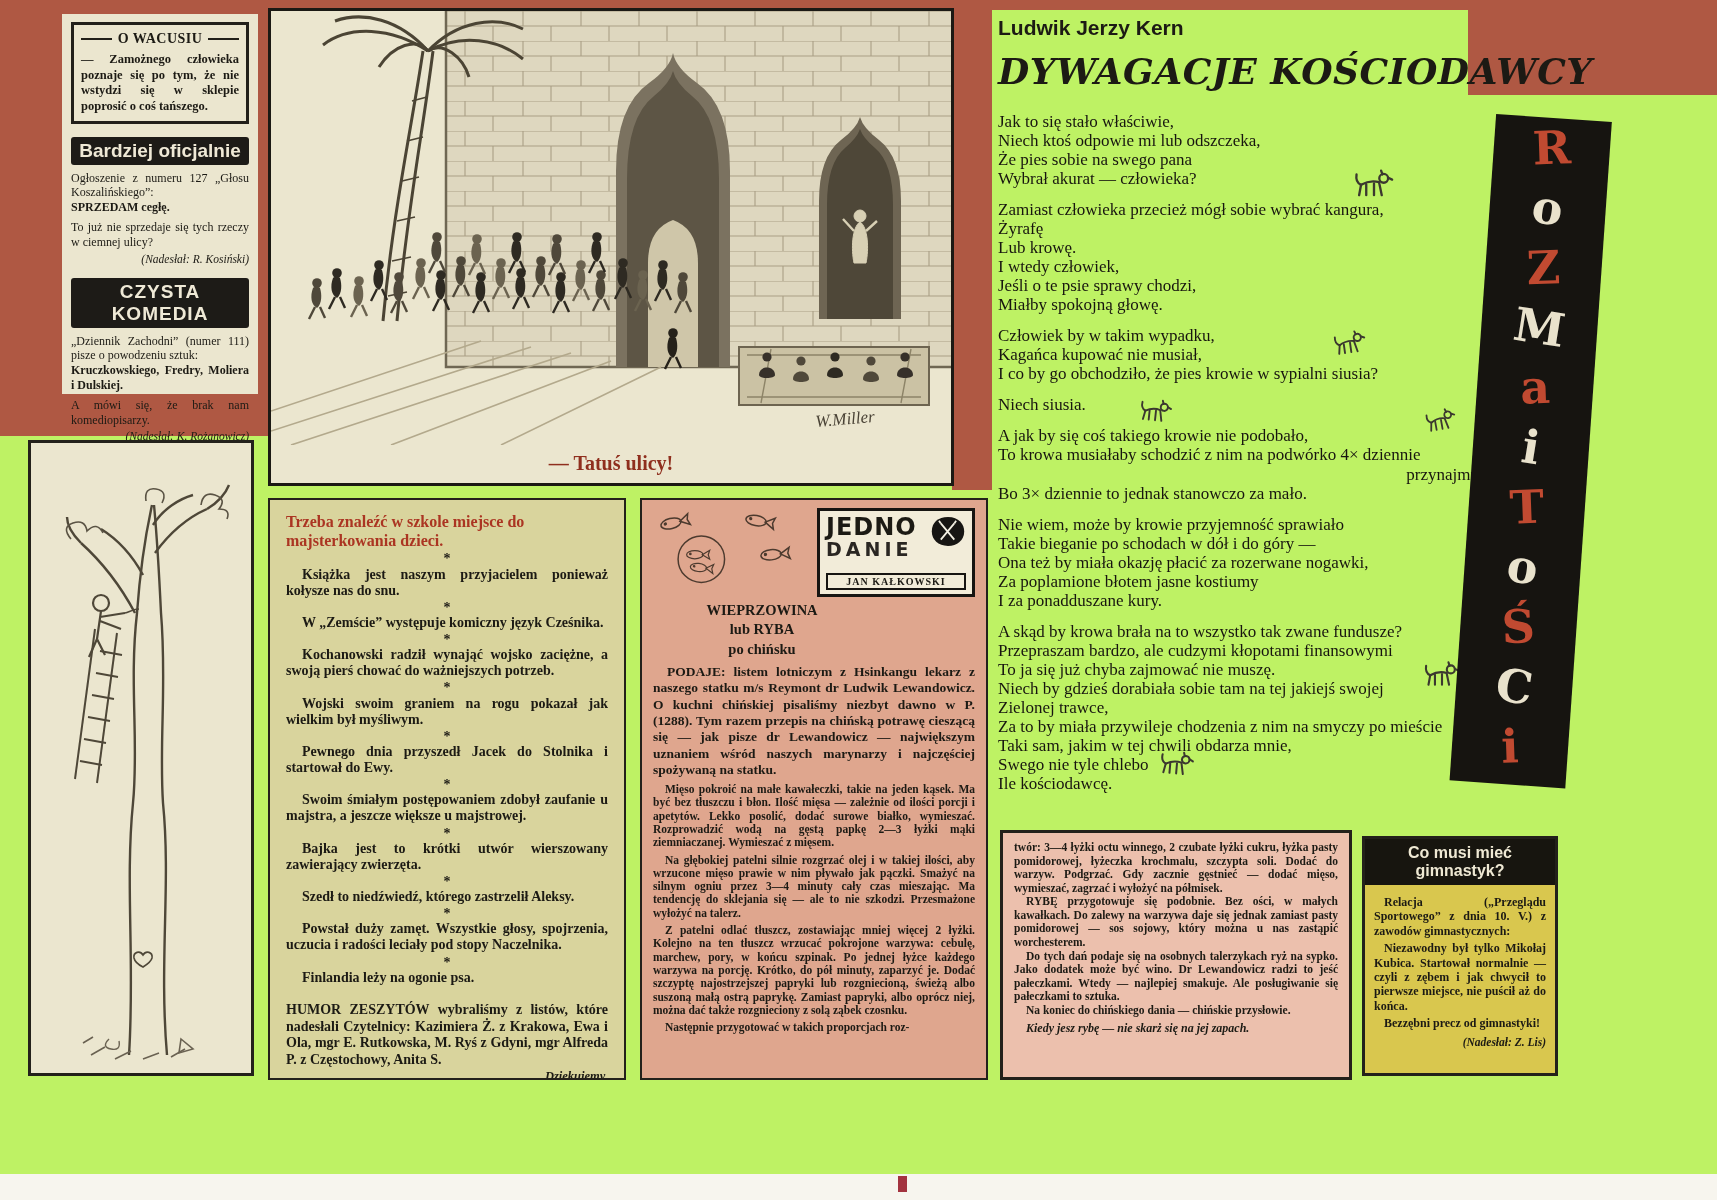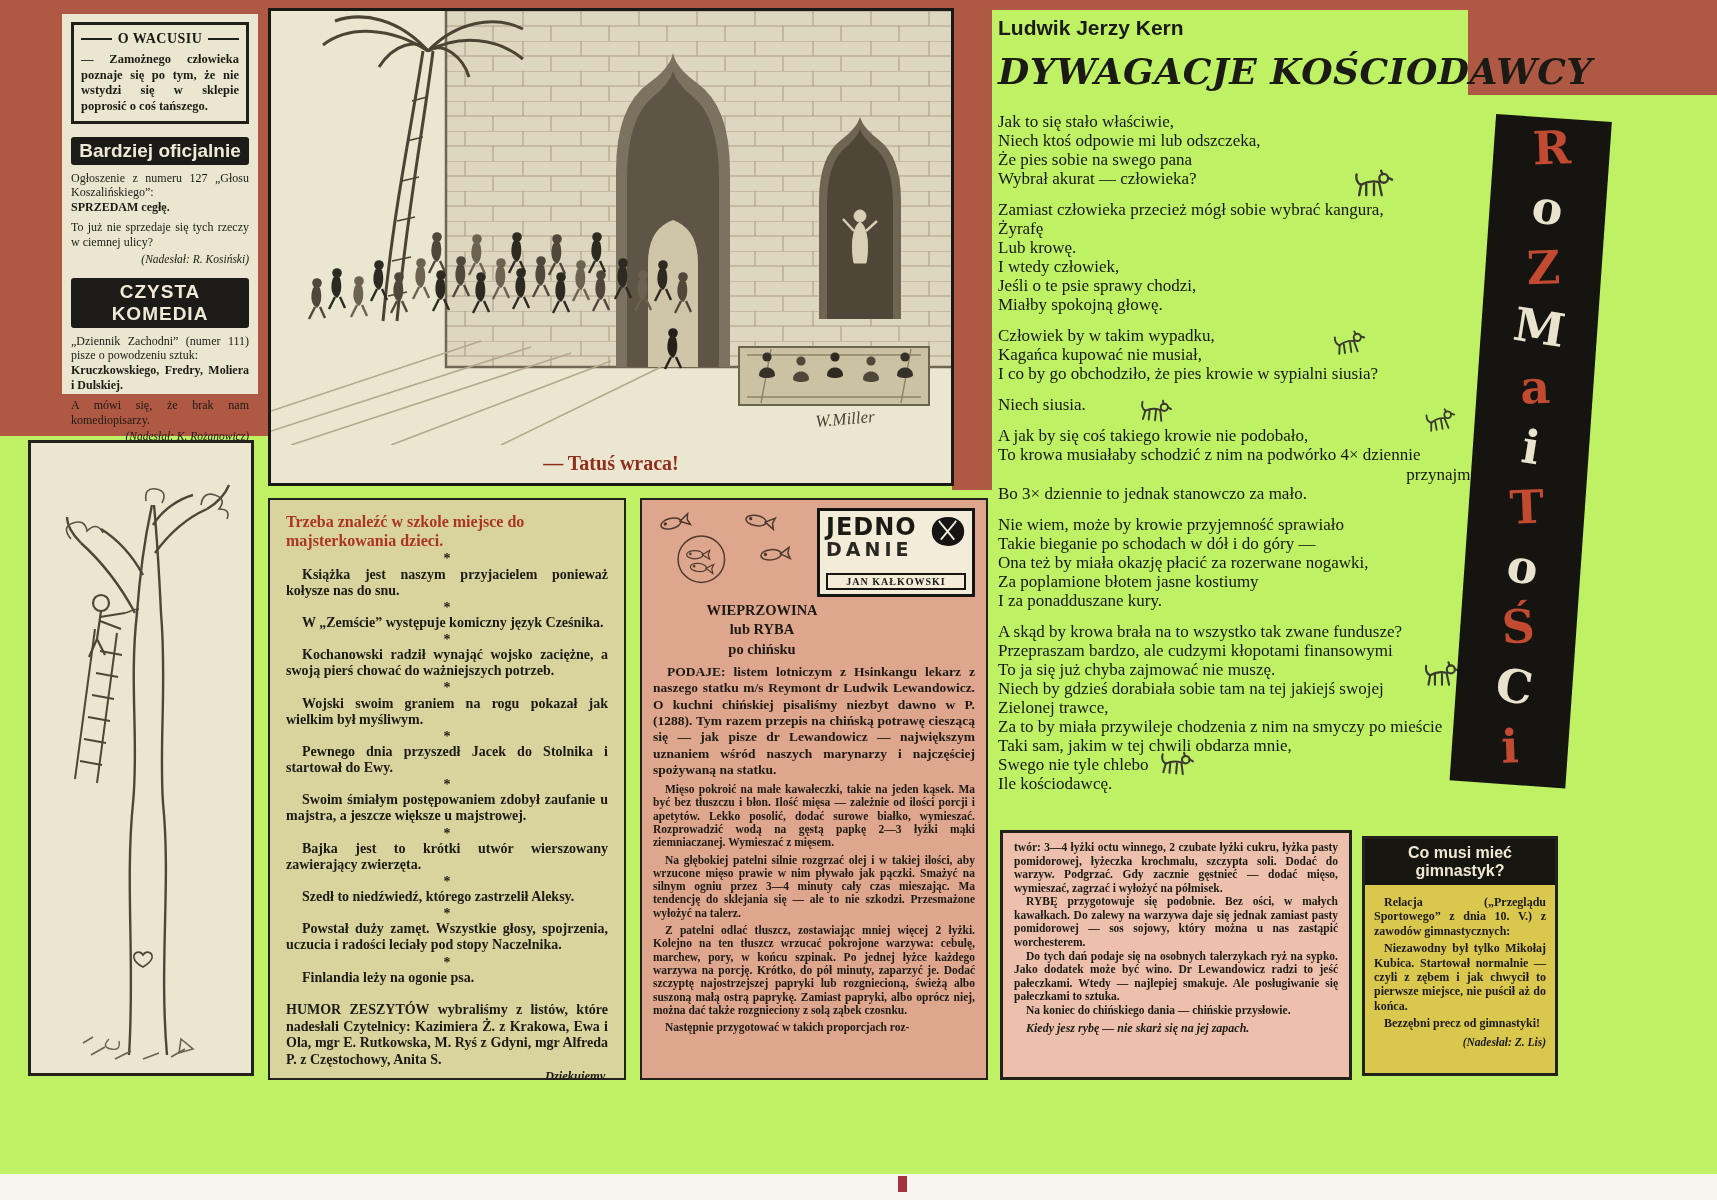--- a/index.html
+++ b/index.html
@@ -224,21 +224,21 @@
       <use href="#runA" x="392" y="278" fill="#2e2a22" color="#2e2a22"></use>
       <use href="#runA" x="412" y="290" fill="#4f483a" color="#4f483a"></use>
       <use href="#runA" x="166" y="250" fill="#4f483a" color="#4f483a"></use>
       <use href="#runA" x="206" y="252" fill="#6b6350" color="#6b6350"></use>
       <use href="#runA" x="246" y="250" fill="#2e2a22" color="#2e2a22"></use>
       <use href="#runA" x="286" y="252" fill="#4f483a" color="#4f483a"></use>
       <use href="#runA" x="326" y="250" fill="#2e2a22" color="#2e2a22"></use>
 
       <text x="545" y="416" font-size="17" font-style="italic" fill="#4a4336" transform="rotate(-5 545 416)">W.Miller</text>
     </svg>
-    <div class="caption">— Tatuś wraca!</div>
+    <div class="caption">— Tatuś ulicy!</div>
   </div>
 
   <div class="abs" id="humor">
     <div class="humor-title">Trzeba znaleźć w szkole miejsce do majsterkowania dzieci.</div>
     <div class="sep">*</div>
     <div class="hitem">Książka jest naszym przyjacielem ponieważ kołysze nas do snu.</div>
     <div class="sep">*</div>
     <div class="hitem">W „Zemście” występuje komiczny język Cześnika.</div>
     <div class="sep">*</div>
     <div class="hitem">Kochanowski radził wynająć wojsko zaciężne, a swoją pierś chować do ważniejszych potrzeb.</div>

